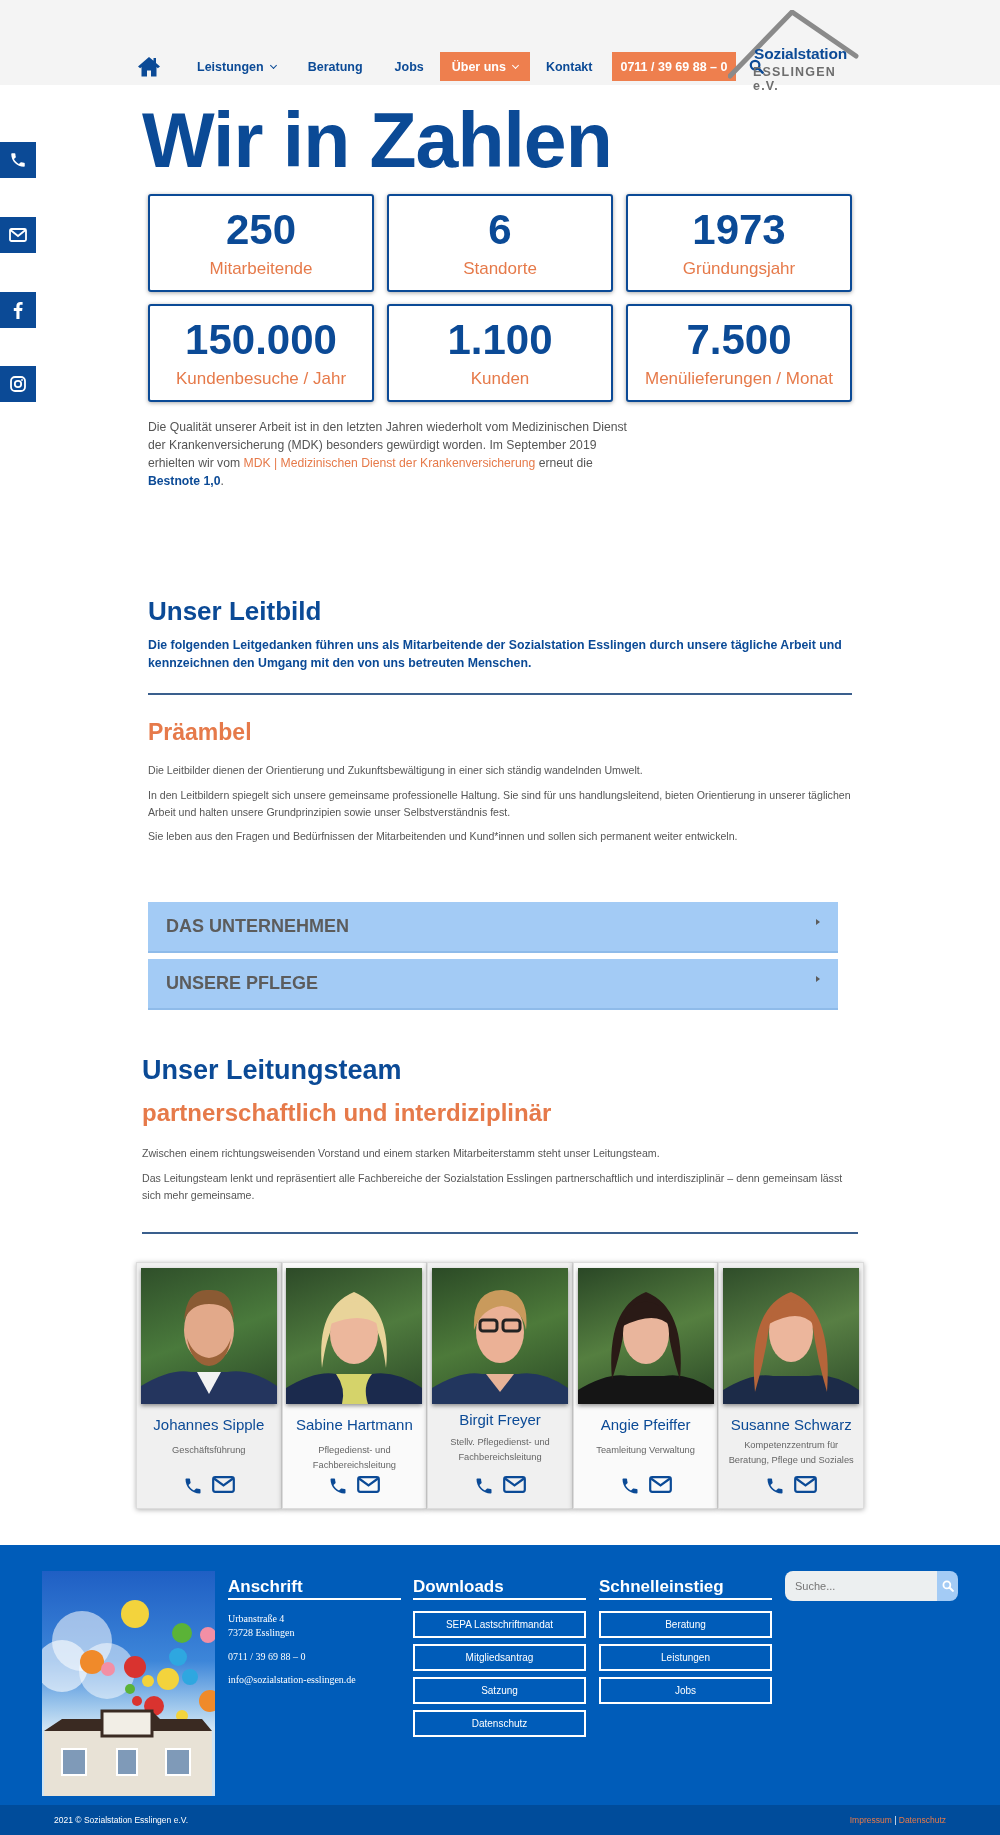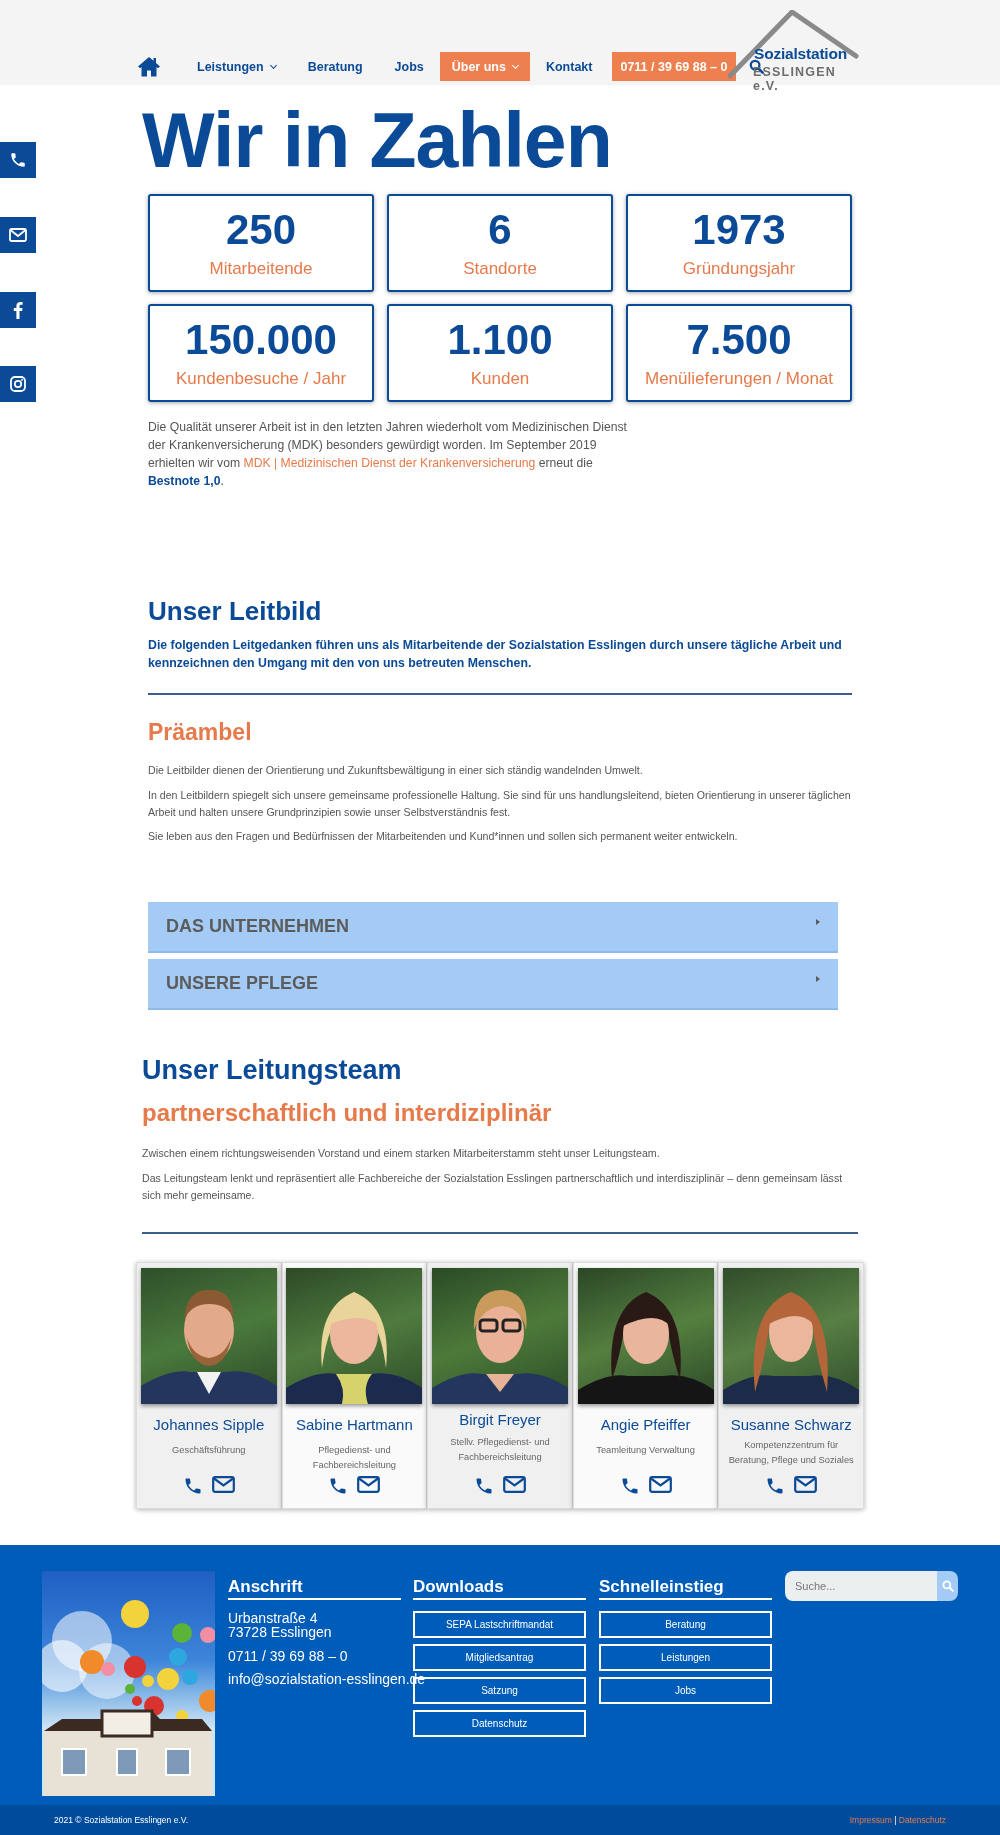--- a/index.html
+++ b/index.html
@@ -57,21 +57,21 @@
   .member-name { font-size: 15px; color: #0b4a96; margin-top: 12px; }
   .member-role { font-size: 9.3px; color: #666; line-height: 15px; margin-top: 10px; height: 32px; padding: 0 4px; }
   .member-icons { position: absolute; left: 0; right: 0; bottom: 12px; display: flex; justify-content: center; gap: 9px; }
   .ic-btn { cursor: pointer; display: flex; }
 
   
   .footer { position: absolute; left: 0; top: 1545px; width: 1000px; height: 260px; background: #005cb9; }
   .footer-img { position: absolute; left: 42px; top: 1571px; width: 173px; height: 225px; overflow: hidden; background: linear-gradient(180deg, #1f5fc4 0%, #3d86d9 40%, #9ec7ec 60%, #cfe4f4 70%); }
   .f-col-title { position: absolute; font-size: 17px; font-weight: bold; color: #fff; }
   .f-col-rule { position: absolute; height: 2px; background: #fff; }
-  .f-text { position: absolute; font-size: 14px; color: #fff; line-height: 15px; }
+  .f-text { position: absolute; font-size: 10px; color: #fff; line-height: 15px; font-family: Liberation Serif, serif; }
   .f-btn { position: absolute; height: 27px; border: 2px solid #fff; color: #fff; font-size: 10px; display: flex; align-items: center; justify-content: center; cursor: pointer; }
   .f-search { position: absolute; left: 785px; top: 1571px; width: 173px; height: 30px; display: flex; border-radius: 8px; overflow: hidden; }
   .f-search input { flex: 1; border: none; background: #eceff0; font-family: "Liberation Sans", sans-serif; font-size: 11px; padding-left: 10px; color: #999; outline: none; }
   .f-search-btn { width: 30px; background: #a3cbf5; display: flex; align-items: center; justify-content: center; cursor: pointer; }
   .bottom-bar { position: absolute; left: 0; top: 1805px; width: 1000px; height: 30px; background: #004c9b; }
   .copyright { position: absolute; left: 54px; top: 1815px; font-size: 8.5px; color: #fff; }
   .legal { position: absolute; right: 54px; top: 1815px; font-size: 8.5px; color: #e67a4a; }
   .legal span.sep { color: #fff; }
   .legal a { color: #e67a4a; text-decoration: none; cursor: pointer; }
 </style>

